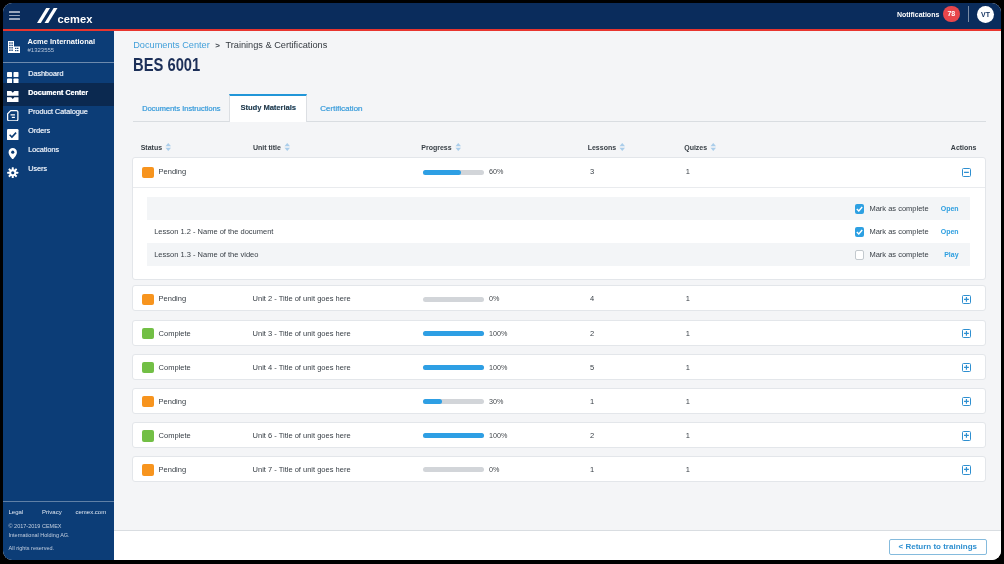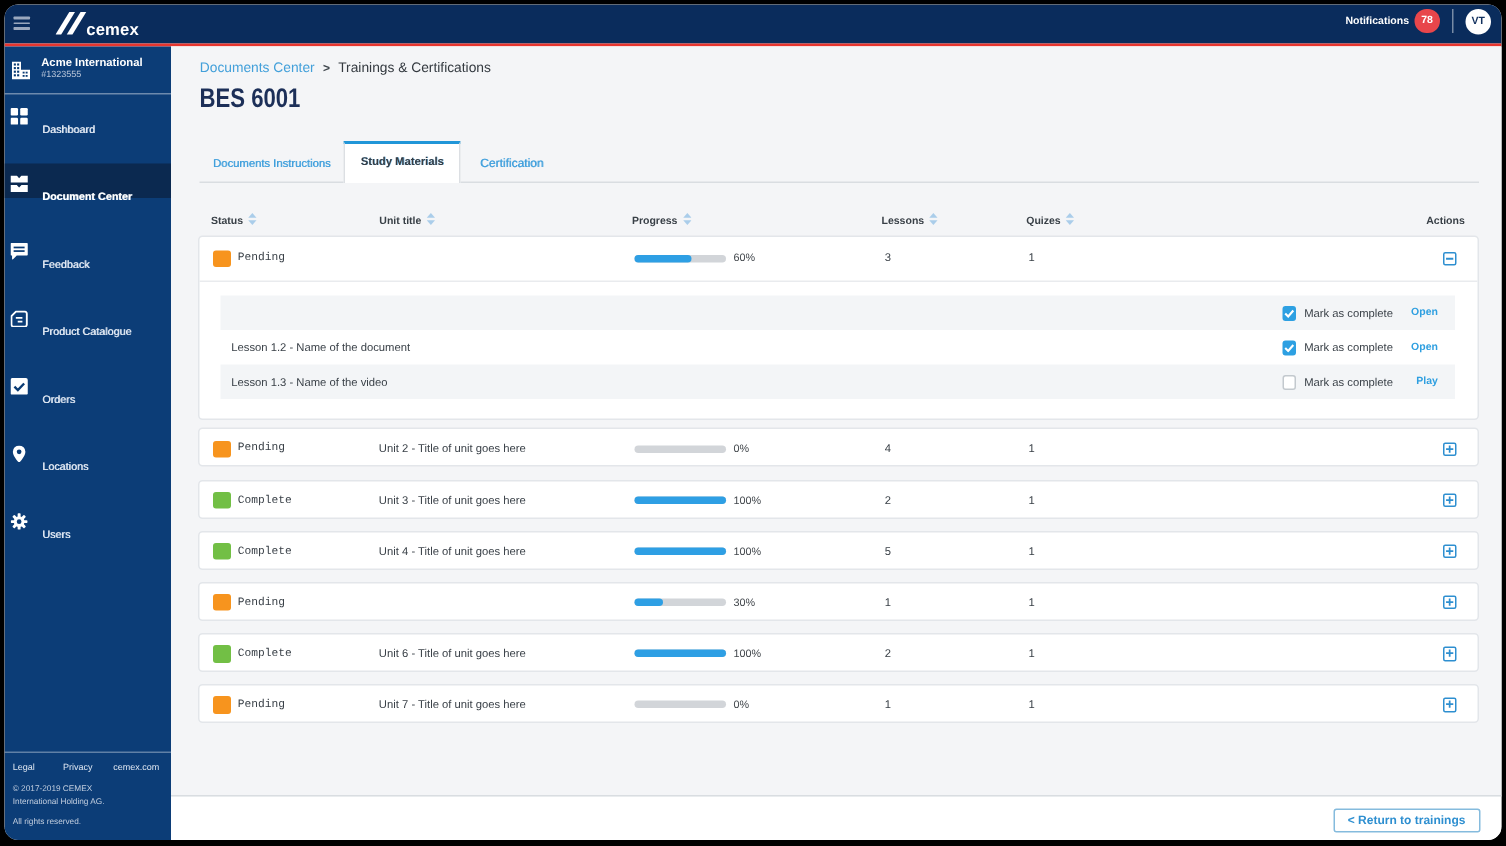--- a/index.html
+++ b/index.html
@@ -14,21 +14,21 @@
 .badge { position:absolute; right:41.3px; top:3.3px; width:16.7px; height:15.5px; background:#e8464b; border-radius:8px; color:#fff; font-size:7px; font-weight:bold; text-align:center; line-height:15.5px; }
 .tsep { position:absolute; right:32px; top:3.3px; width:1px; height:15.5px; background:rgba(255,255,255,0.45); }
 .avatar { position:absolute; right:6.8px; top:2.7px; width:17.3px; height:17.3px; border-radius:50%; background:#fff; color:#12305e; font-size:7px; font-weight:bold; text-align:center; line-height:17.3px; }
 
 .sidebar { position:absolute; left:0; top:27.6px; width:111.2px; bottom:0; background:#0c3d77; color:#fff; }
 .acme { position:relative; height:32.2px; border-bottom:1px solid rgba(255,255,255,0.4); }
 .acme .aicon { position:absolute; left:4px; top:10.5px; }
 .acme .an { position:absolute; left:24.5px; top:6px; font-size:7.5px; font-weight:bold; color:#fff; white-space:nowrap; }
 .acme .anum { position:absolute; left:24.5px; top:16px; font-size:6px; color:#b9c6da; }
 .menu { position:absolute; top:33.2px; left:0; width:100%; }
-.mi { position:relative; height:45px; }
+.mi { position:relative; height:19px; }
 .mi .act { position:absolute; left:0; top:0; width:100%; height:23px; background:#0b2950; }
 .mi .ico { position:absolute; left:4.4px; top:7.9px; width:11.5px; height:11.5px; }
 .mi .lbl { position:absolute; left:25.1px; top:50%; transform:translateY(-50%); font-size:7.2px; color:#e4ebf5; white-space:nowrap; text-shadow:0.4px 0 0 rgba(228,235,245,0.8); }
 .mi.active .lbl { font-weight:bold; color:#fff; }
 .sfoot { position:absolute; left:0; top:470px; width:100%; }
 .sfsep { position:absolute; left:0; top:0; width:100%; height:1px; background:rgba(255,255,255,0.35); }
 .sfrow { position:absolute; left:0; top:8px; width:100%; height:8px; font-size:6px; color:#dfe7f2; }
 .sfrow .l1 { position:absolute; left:5.5px; }
 .sfrow .l2 { position:absolute; left:39px; }
 .sfrow .l3 { position:absolute; right:8px; }
@@ -50,21 +50,21 @@
 .thead { position:absolute; left:26.5px; right:15.5px; top:110px; height:13px; font-size:7px; font-weight:bold; color:#394047; }
 .th { position:absolute; top:0; white-space:nowrap; line-height:13px; }
 .sort { display:inline-block; vertical-align:-1.5px; margin-left:3px; }
 
 .cards { position:absolute; left:17.5px; right:15.5px; top:126.5px; }
 .card { position:relative; background:#fff; border:1px solid #e3e6ea; border-radius:3px; }
 .urow { position:relative; height:28.5px; }
 .sq { position:absolute; left:9.4px; top:8.5px; width:11.6px; height:11.4px; border-radius:2px; }
 .sq.or { background:#f7941e; }
 .sq.gr { background:#72bf45; }
-.ust { position:absolute; left:25.9px; top:0; line-height:28.5px; font-size:7.5px; color:#3a4148;font-family:Liberation Mono, monospace; }
+.ust { position:absolute; left:25.9px; top:0; line-height:28.5px; font-size:7.5px; color:#3a4148; }
 .utt { position:absolute; left:119.9px; top:0; line-height:28.5px; font-size:7.5px; color:#3a4148; }
 .pbar { position:absolute; left:290.5px; top:11.8px; width:61px; height:5px; background:#d2d5d9; border-radius:2.5px; }
 .pbar .fill { height:5px; background:#2e9fe4; border-radius:2.5px; }
 .pct { position:absolute; left:356.3px; top:0; line-height:28.5px; font-size:7.2px; color:#43484d; }
 .lcnt { position:absolute; left:457.2px; top:0; line-height:28.5px; font-size:7.5px; color:#3a4148; }
 .qcnt { position:absolute; left:553px; top:0; line-height:28.5px; font-size:7.5px; color:#3a4148; }
 .abtn { position:absolute; right:13.5px; top:10.1px; width:9.3px; height:9.3px; border:1.2px solid #2e8fd0; border-radius:1.5px; background:#fff; }
 .abtn svg { display:block; }
 .divider { position:absolute; left:0; right:0; top:28.5px; height:1px; background:#e9ebee; }
 .lessons { position:absolute; left:14px; right:14.5px; top:39.4px; }
@@ -139,28 +139,20 @@
       <div class="mi active">
           <div class="act"></div>
           <svg class="ico" viewBox="0 0 11 11">
             <path d="M0 0 L4 0 L5.5 1.7 L7 0 L11 0 L11 4.5 L0 4.5 Z" fill="#fff"></path>
             <path d="M0 6 L4 6 L5.5 7.7 L7 6 L11 6 L11 10.5 L0 10.5 Z" fill="#fff"></path>
           </svg>
           <div class="lbl">Document Center</div>
         </div>
       <div class="mi">
           <svg class="ico" viewBox="0 0 11 11">
-            <path d="M0.5 0 h10 a0.5 0.5 0 0 1 0.5 0.5 v7 a0.5 0.5 0 0 1 -0.5 0.5 H4 L1 11 L1 8 H0.5 A0.5 0.5 0 0 1 0 7.5 v-7 A0.5 0.5 0 0 1 0.5 0 Z" fill="#fff"></path>
-            <rect x="2" y="2.3" width="7" height="1.1" fill="#0a3b74"></rect>
-            <rect x="2" y="4.6" width="7" height="1.1" fill="#0a3b74"></rect>
-          </svg>
-          <div class="lbl">Feedback</div>
-        </div>
-      <div class="mi">
-          <svg class="ico" viewBox="0 0 11 11">
             <path d="M3.6 0.6 H9 A1.4 1.4 0 0 1 10.4 2 V9 A1.4 1.4 0 0 1 9 10.4 H2 A1.4 1.4 0 0 1 0.6 9 V3.6 Z" fill="none" stroke="#fff" stroke-width="1.2"></path>
             <path d="M3.4 4.7 h4.2 M4.6 7.1 h3" stroke="#fff" stroke-width="1.1" fill="none"></path>
           </svg>
           <div class="lbl">Product Catalogue</div>
         </div>
       <div class="mi">
           <svg class="ico" viewBox="0 0 11 11">
             <rect x="0" y="0" width="11" height="11" rx="1.2" fill="#fff"></rect>
             <path d="M2.5 5.5 L4.7 7.7 L8.7 3.5" stroke="#0a3b74" stroke-width="1.5" fill="none"></path>
           </svg>

